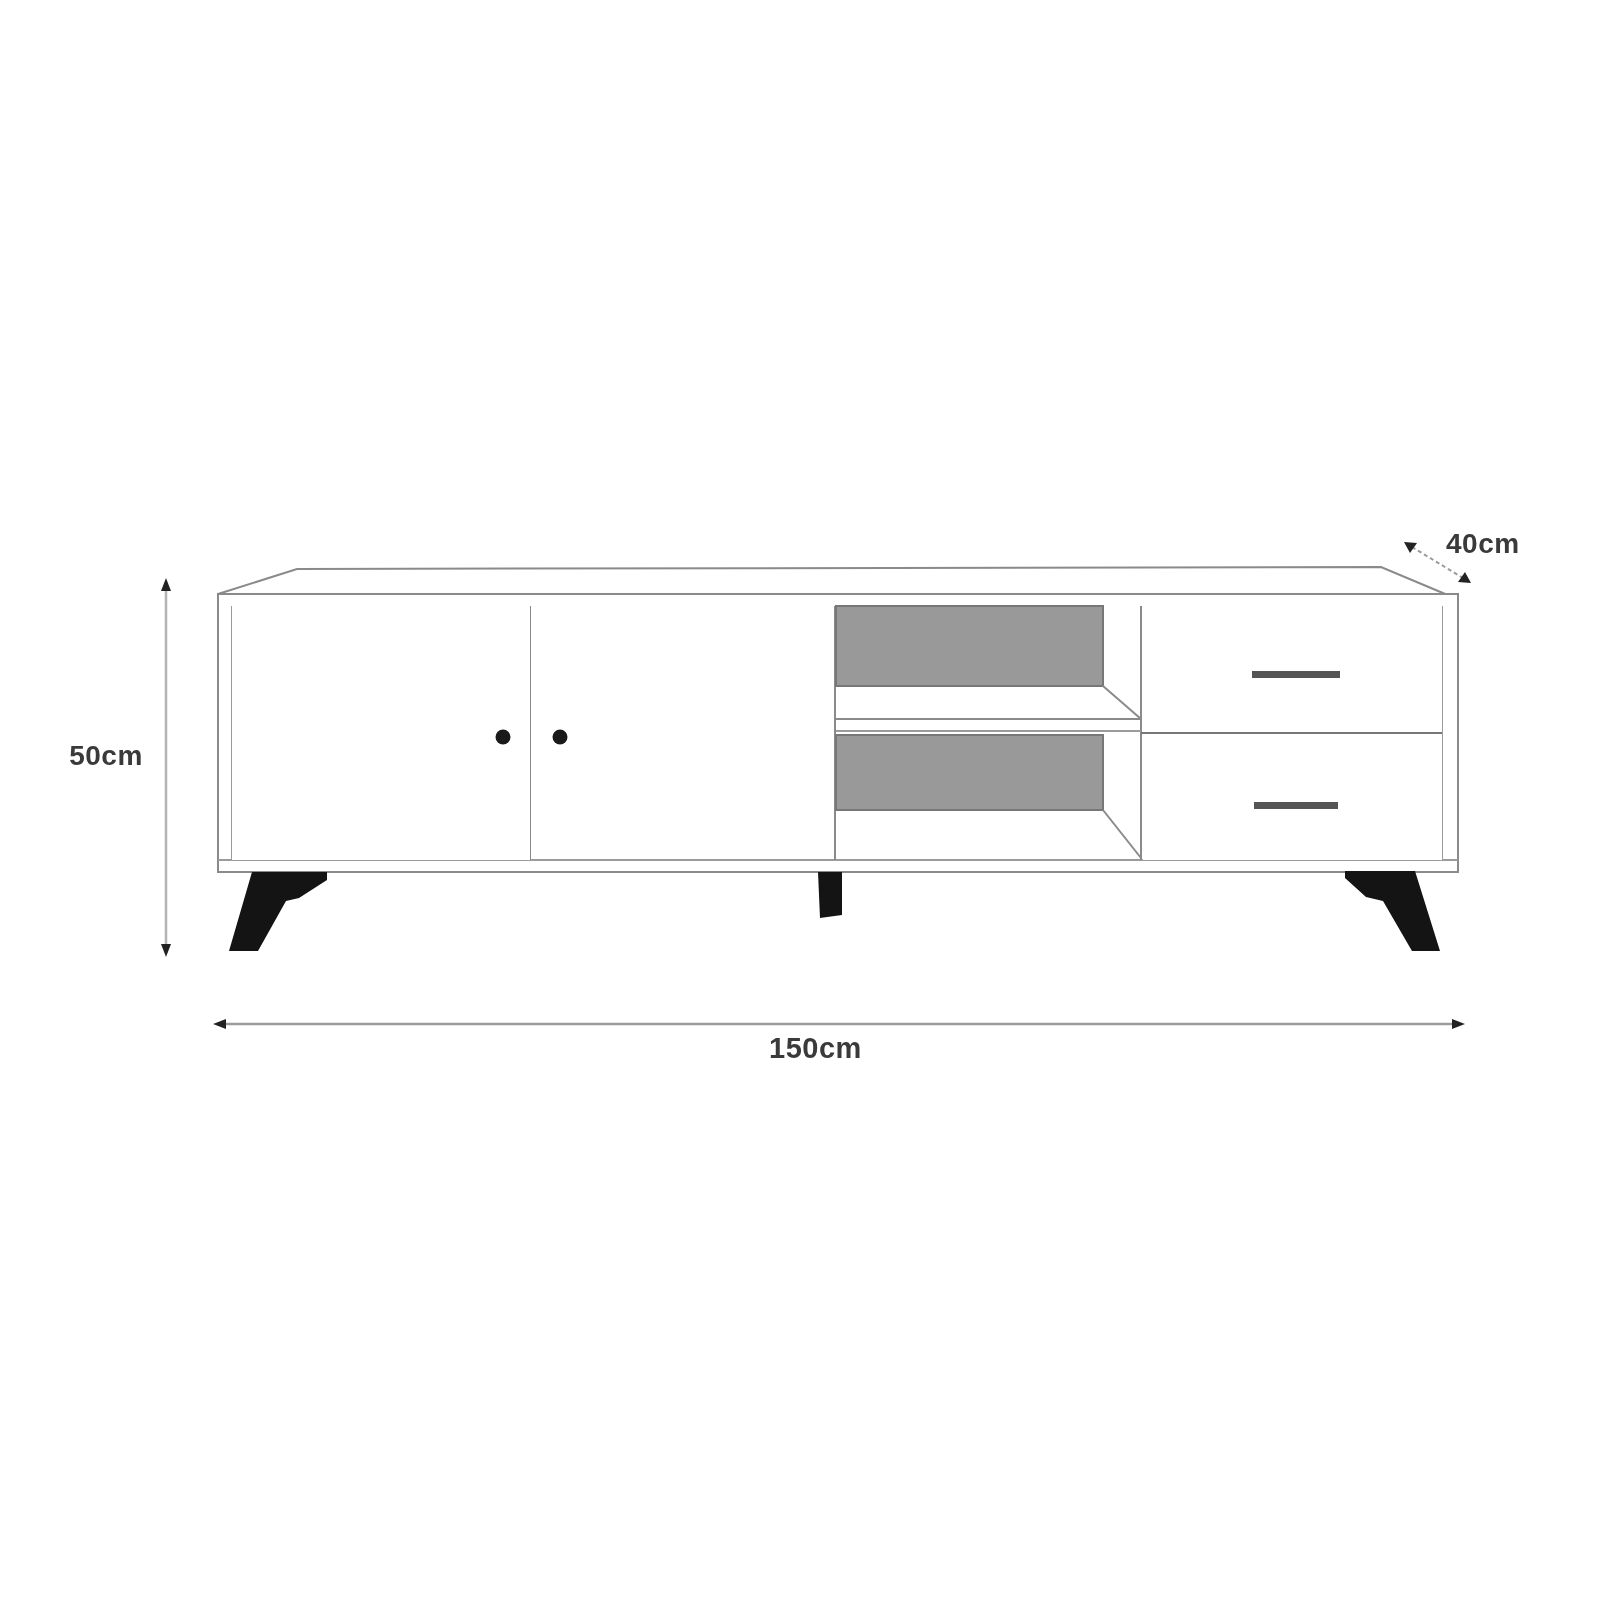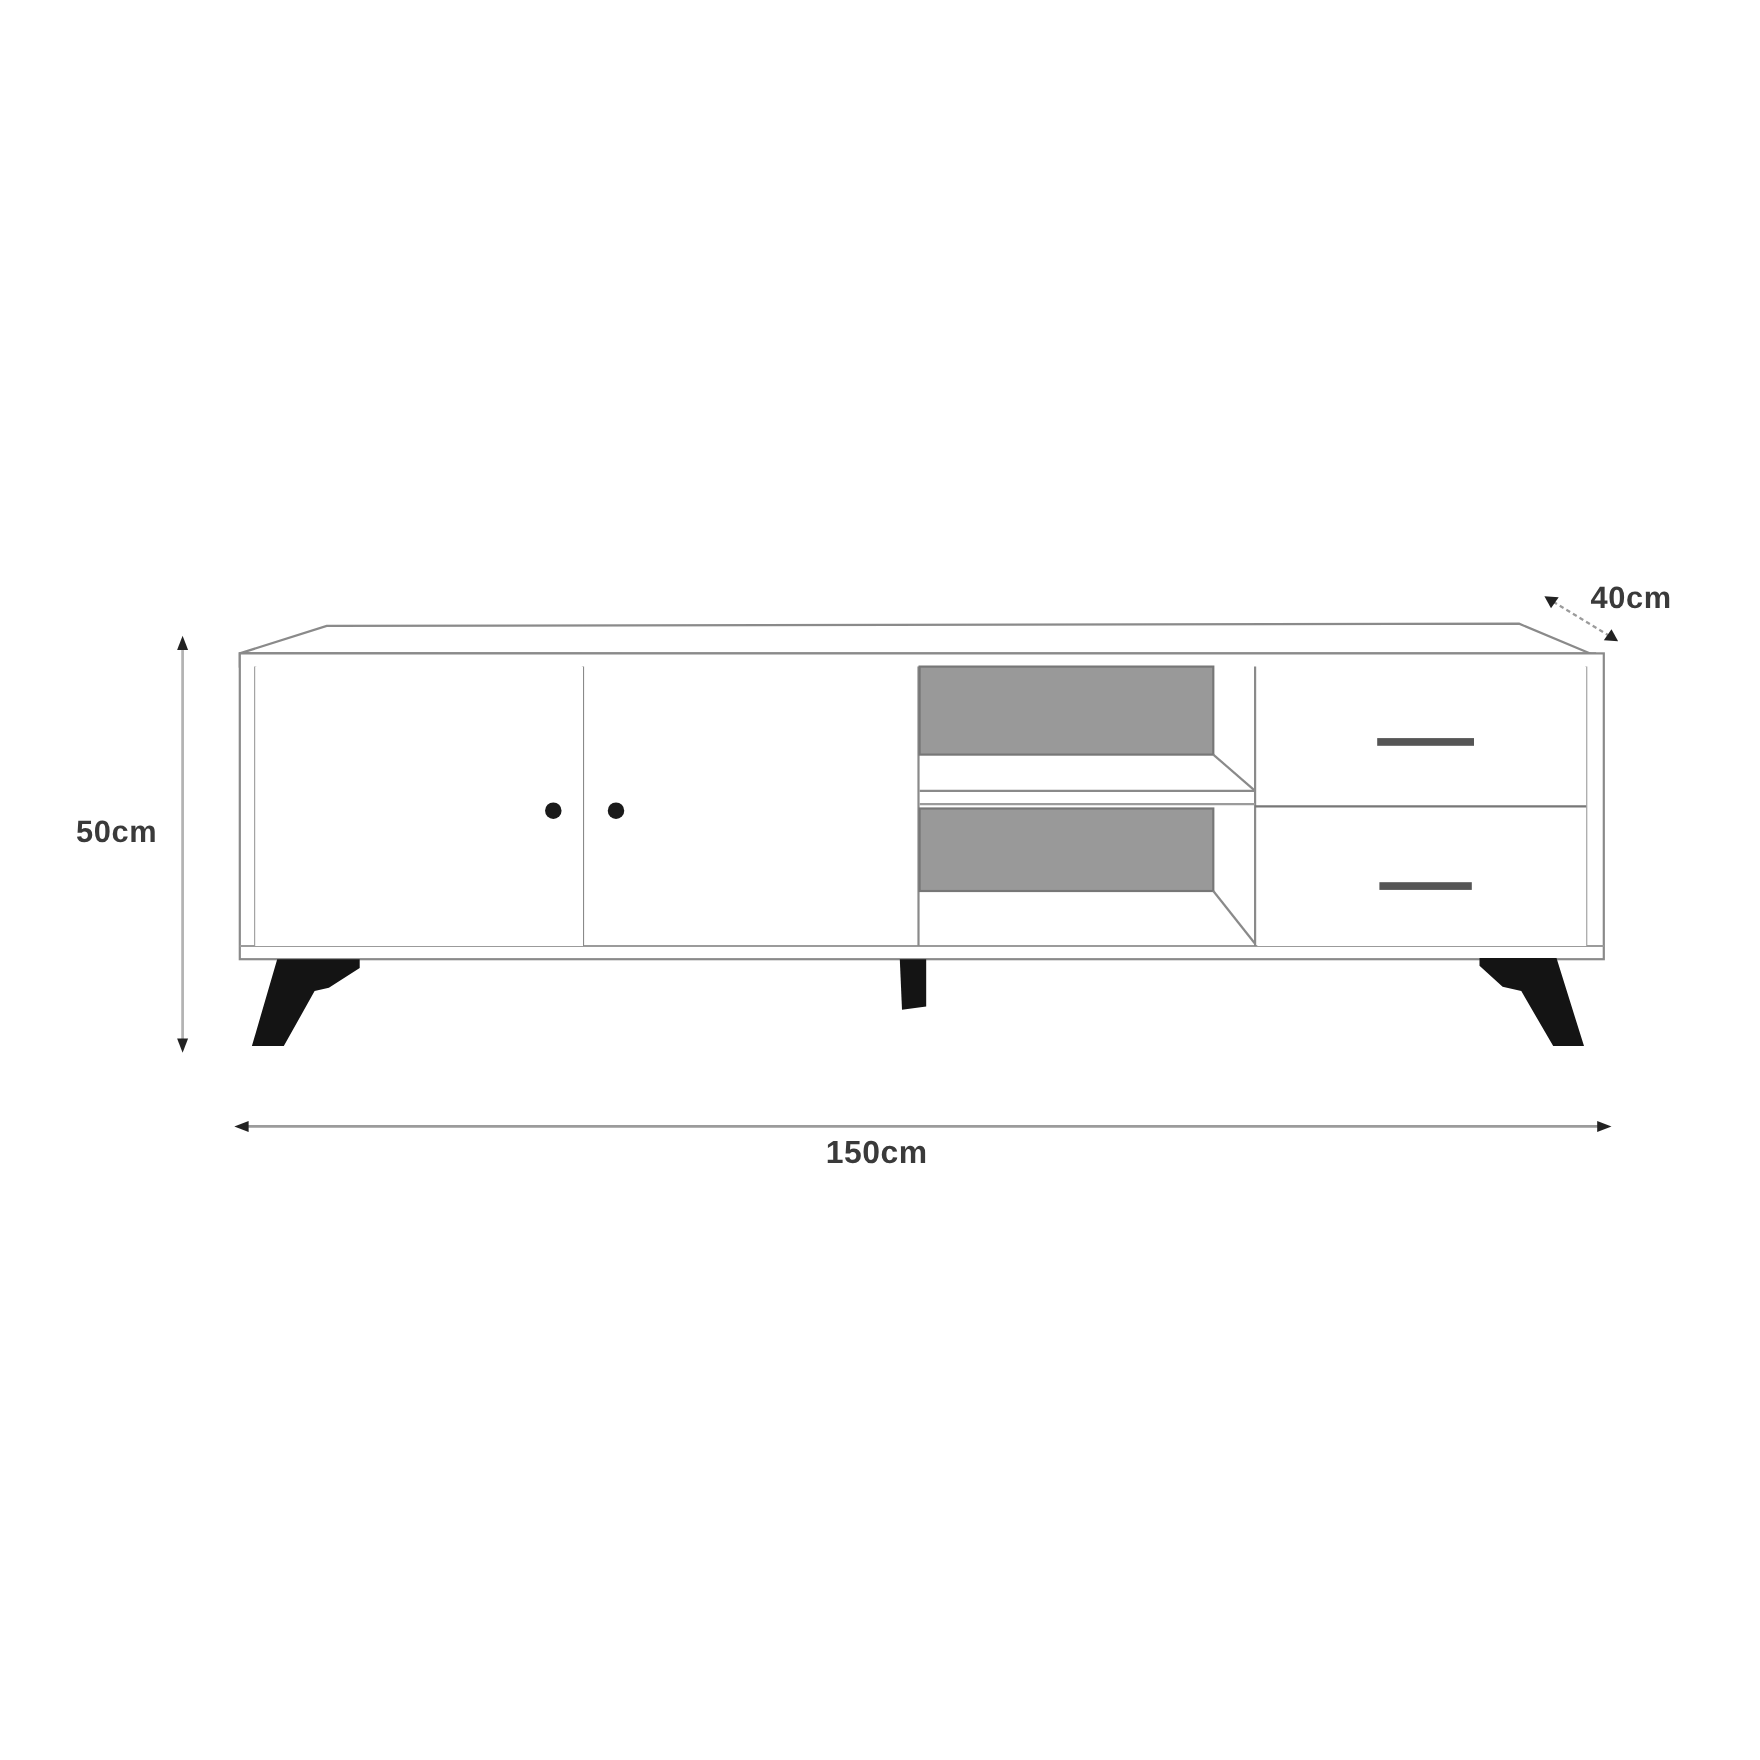--- a/index.html
+++ b/index.html
@@ -28,24 +28,23 @@
     white-space: nowrap;
   }
   .dim-label.height {
     left: 58px;
     top: 740px;
     width: 96px;
     text-align: center;
     font-size: 28px;
   }
   .dim-label.width {
-    left: 724px;
+    left: 769px;
     top: 1032px;
     width: 146px;
-    text-align: center;
     font-size: 29px;
   }
   .dim-label.depth {
     left: 1446px;
     top: 528px;
     font-size: 28px;
   }
 </style>
 </head>
 <body>

